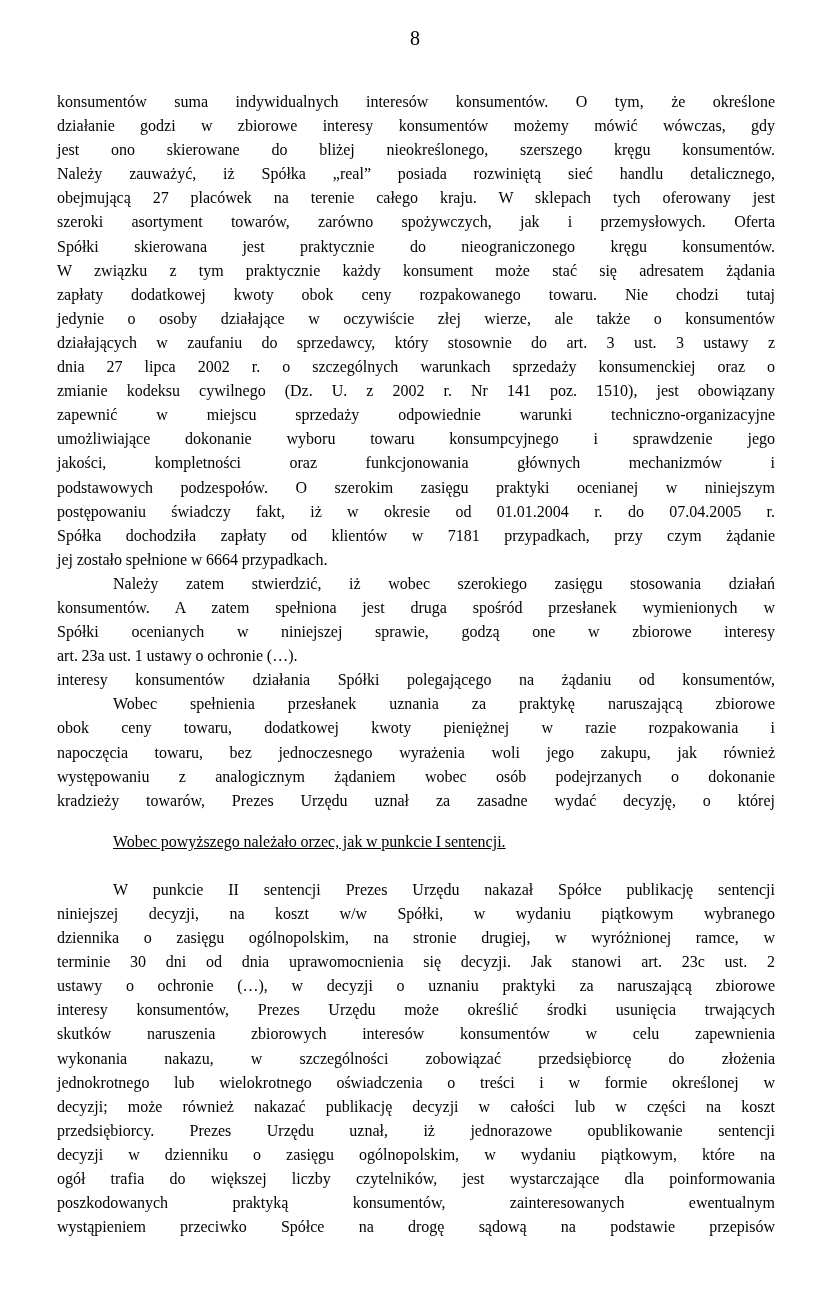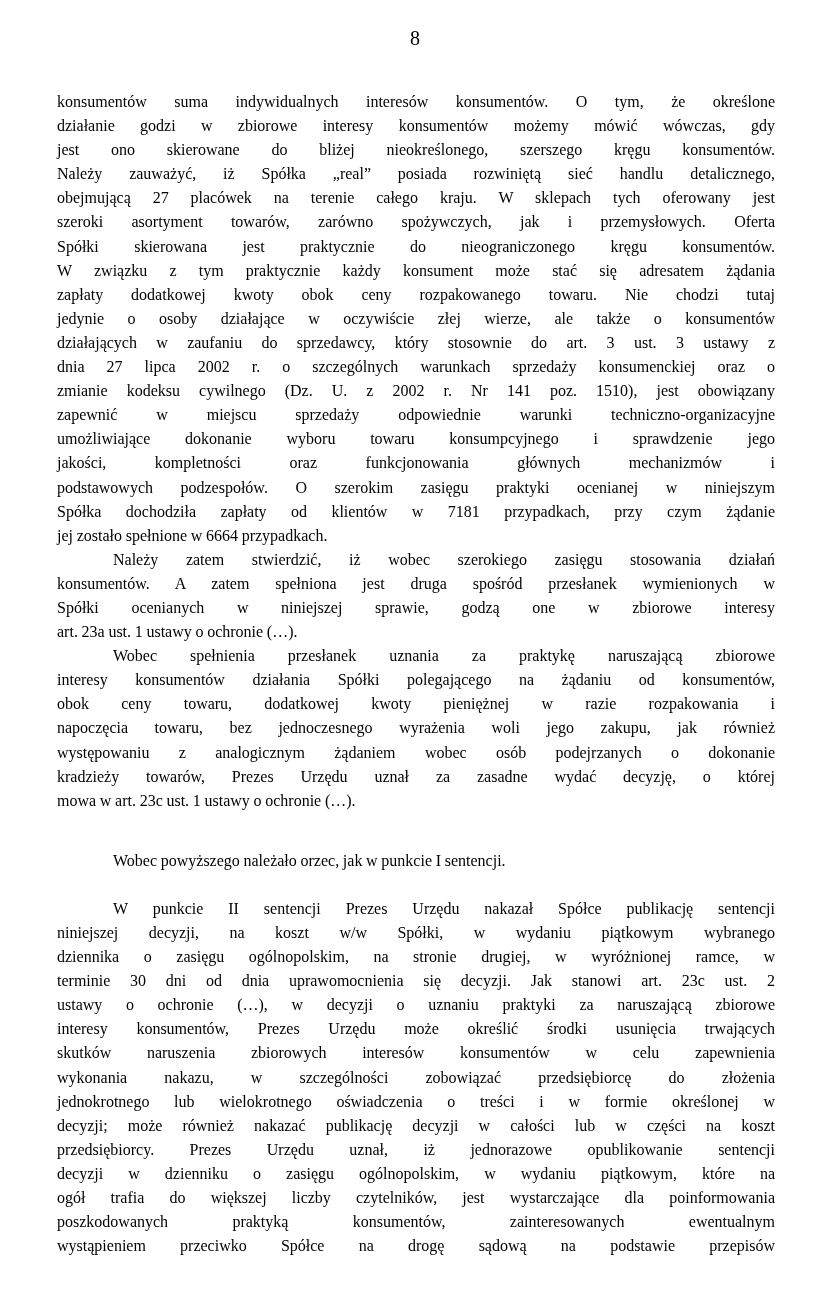--- a/index.html
+++ b/index.html
@@ -35,21 +35,21 @@
     top: 90px;
     left: 57px;
     width: 718px;
     font-size: 16px;
     line-height: 24.1px;
   }
   .paragraph {
     margin: 0;
     padding: 0;
   }
-  .paragraph.gap-before-small { margin-top: 36px; }
+  .paragraph.gap-before-small { margin-top: 17px; text-decoration: underline; }
   .paragraph.gap-before-large { margin-top: 24px; }
   .line {
     text-align: justify;
     text-align-last: justify;
     word-spacing: -0.3px;
     white-space: normal;
   }
   .line.line-last {
     text-align-last: left;
   }
@@ -74,37 +74,37 @@
         <div class="line">W związku z tym praktycznie każdy konsument może stać się adresatem żądania</div>
         <div class="line">zapłaty dodatkowej kwoty obok ceny rozpakowanego towaru. Nie chodzi tutaj</div>
         <div class="line">jedynie o osoby działające w oczywiście złej wierze, ale także o konsumentów</div>
         <div class="line">działających w zaufaniu do sprzedawcy, który stosownie do art. 3 ust. 3 ustawy z</div>
         <div class="line">dnia 27 lipca 2002 r. o szczególnych warunkach sprzedaży konsumenckiej oraz o</div>
         <div class="line">zmianie kodeksu cywilnego (Dz. U. z 2002 r. Nr 141 poz. 1510), jest obowiązany</div>
         <div class="line">zapewnić w miejscu sprzedaży odpowiednie warunki techniczno-organizacyjne</div>
         <div class="line">umożliwiające dokonanie wyboru towaru konsumpcyjnego i sprawdzenie jego</div>
         <div class="line">jakości, kompletności oraz funkcjonowania głównych mechanizmów i</div>
         <div class="line">podstawowych podzespołów. O szerokim zasięgu praktyki ocenianej w niniejszym</div>
+        <div class="line">postępowaniu świadczy fakt, iż w okresie od 01.01.2004 r. do 07.04.2005 r.</div>
         <div class="line">Spółka dochodziła zapłaty od klientów w 7181 przypadkach, przy czym żądanie</div>
         <div class="line line-last">jej zostało spełnione w 6664 przypadkach.</div>
       </div>
       <div class="paragraph">
         <div class="line line-indent">Należy zatem stwierdzić, iż wobec szerokiego zasięgu stosowania działań</div>
         <div class="line">konsumentów. A zatem spełniona jest druga spośród przesłanek wymienionych w</div>
         <div class="line">Spółki ocenianych w niniejszej sprawie, godzą one w zbiorowe interesy</div>
         <div class="line line-last">art. 23a ust. 1 ustawy o ochronie (…).</div>
       </div>
       <div class="paragraph">
+        <div class="line">interesy konsumentów działania Spółki polegającego na żądaniu od konsumentów,</div>
         <div class="line line-indent">Wobec spełnienia przesłanek uznania za praktykę naruszającą zbiorowe</div>
-        <div class="line">interesy konsumentów działania Spółki polegającego na żądaniu od konsumentów,</div>
         <div class="line">obok ceny towaru, dodatkowej kwoty pieniężnej w razie rozpakowania i</div>
         <div class="line">napoczęcia towaru, bez jednoczesnego wyrażenia woli jego zakupu, jak również</div>
         <div class="line">występowaniu z analogicznym żądaniem wobec osób podejrzanych o dokonanie</div>
         <div class="line">kradzieży towarów, Prezes Urzędu uznał za zasadne wydać decyzję, o której</div>
-        <div class="line line-last">mowa w art. 23c ust. 1 ustawy o ochronie (…).</div>
       </div>
       <div class="paragraph gap-before-small">
         <div class="line line-last line-indent">Wobec powyższego należało orzec, jak w punkcie I sentencji.</div>
       </div>
       <div class="paragraph gap-before-large">
         <div class="line line-indent">W punkcie II sentencji Prezes Urzędu nakazał Spółce publikację sentencji</div>
         <div class="line">niniejszej decyzji, na koszt w/w Spółki, w wydaniu piątkowym wybranego</div>
         <div class="line">dziennika o zasięgu ogólnopolskim, na stronie drugiej, w wyróżnionej ramce, w</div>
         <div class="line">terminie 30 dni od dnia uprawomocnienia się decyzji. Jak stanowi art. 23c ust. 2</div>
         <div class="line">ustawy o ochronie (…), w decyzji o uznaniu praktyki za naruszającą zbiorowe</div>

